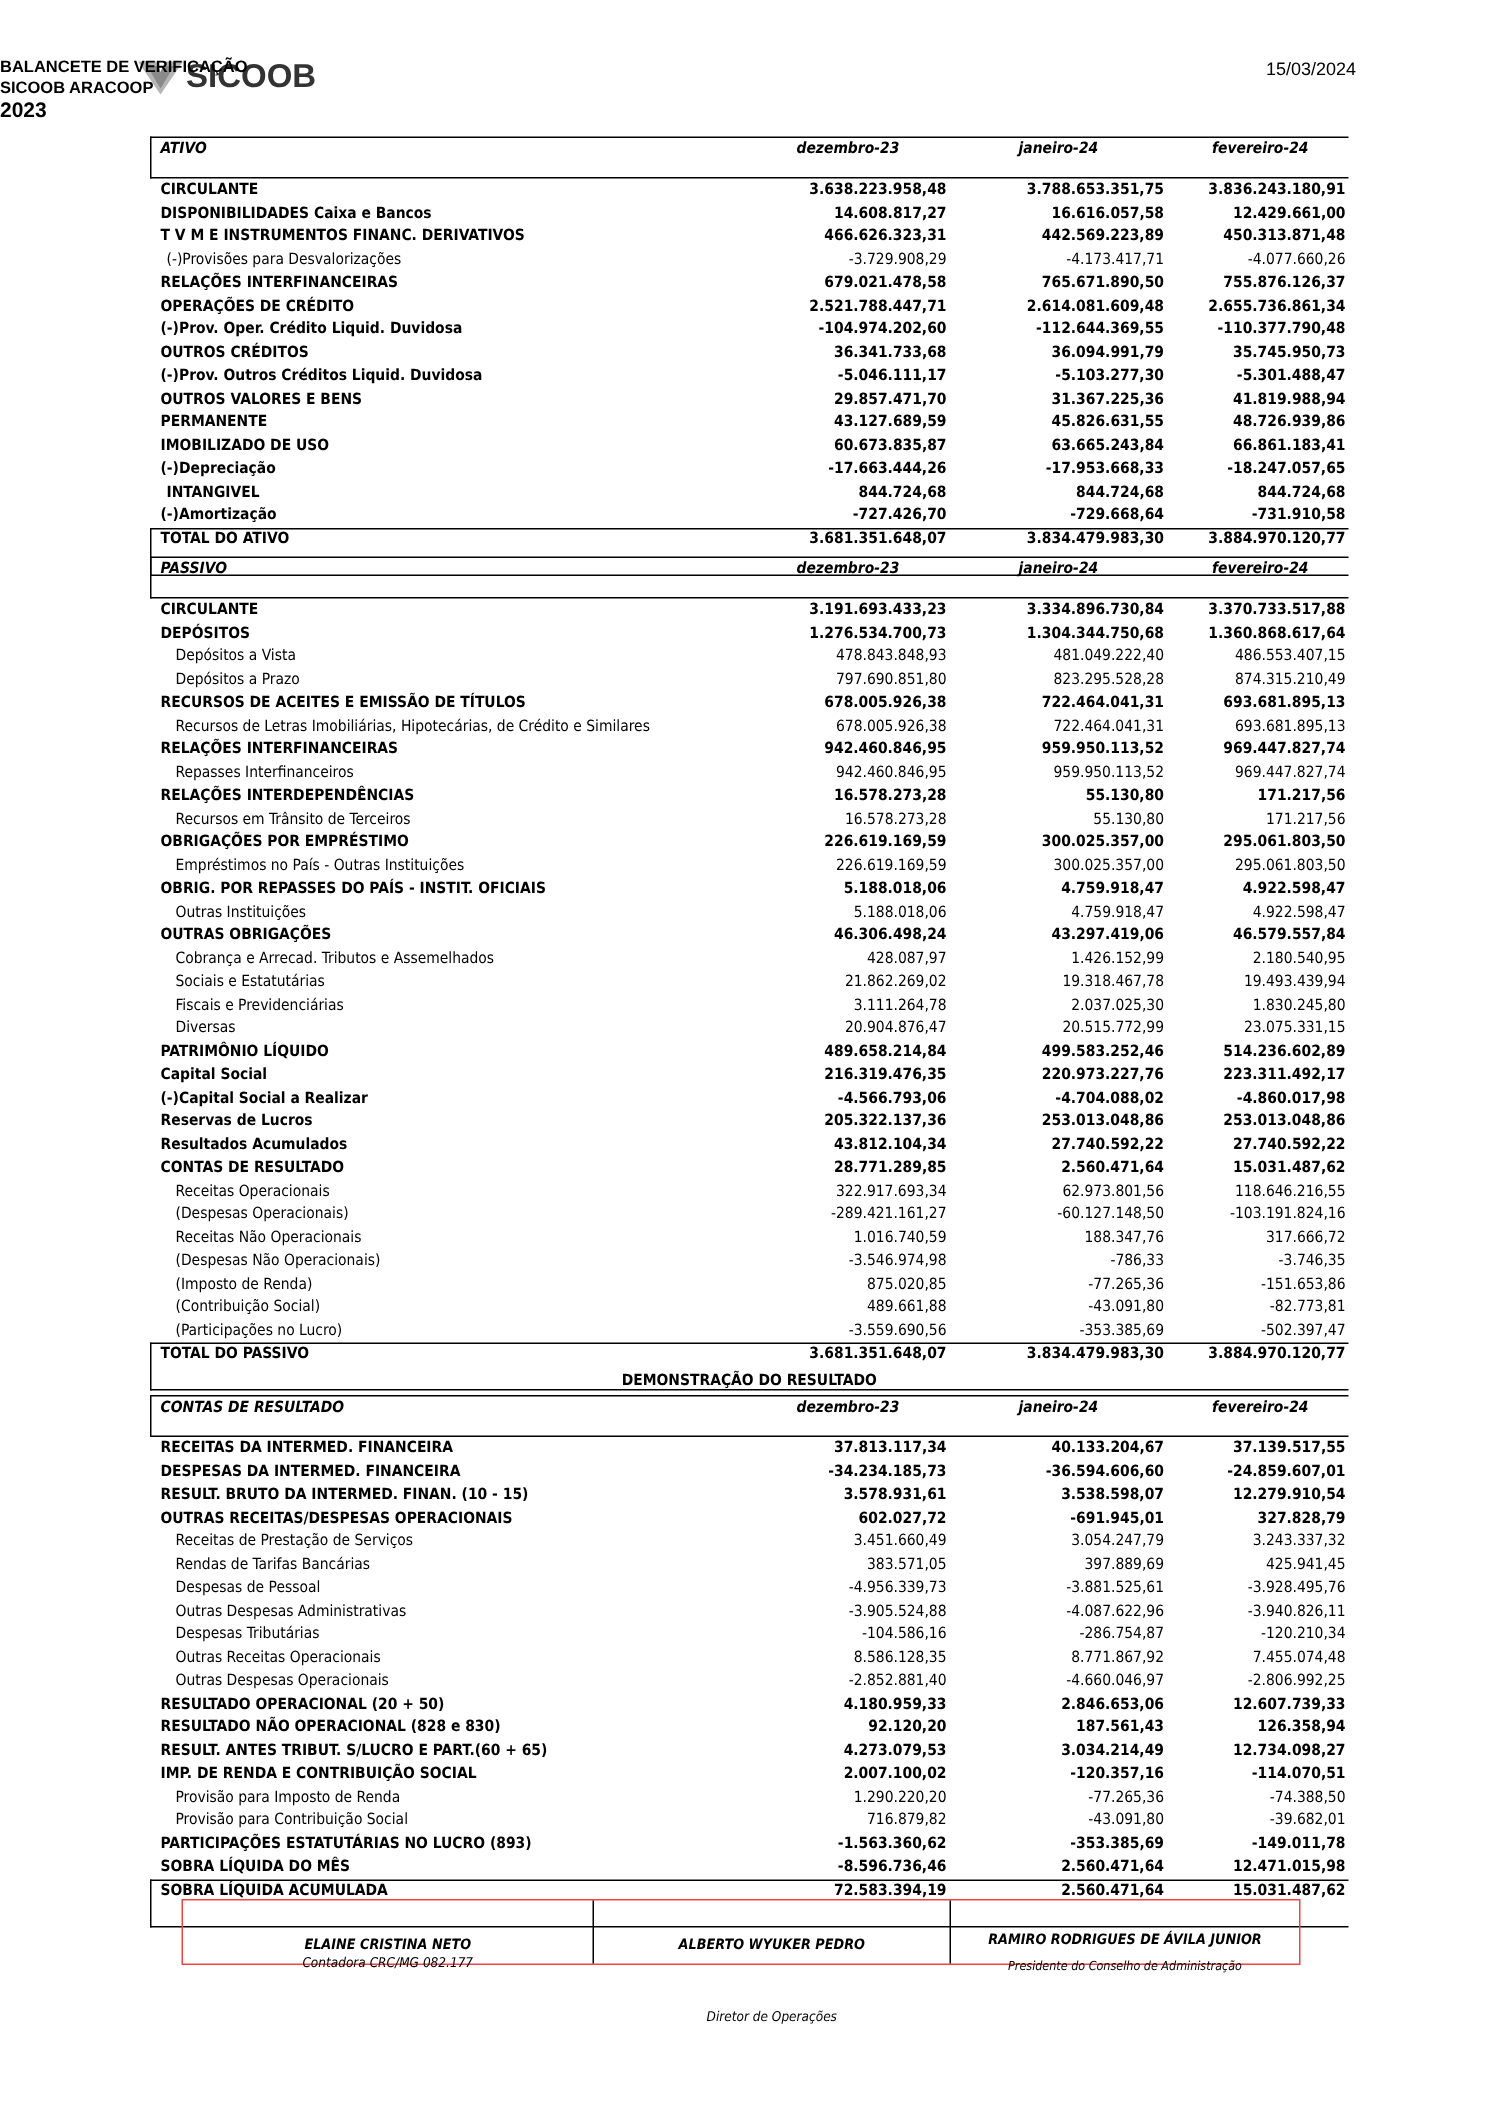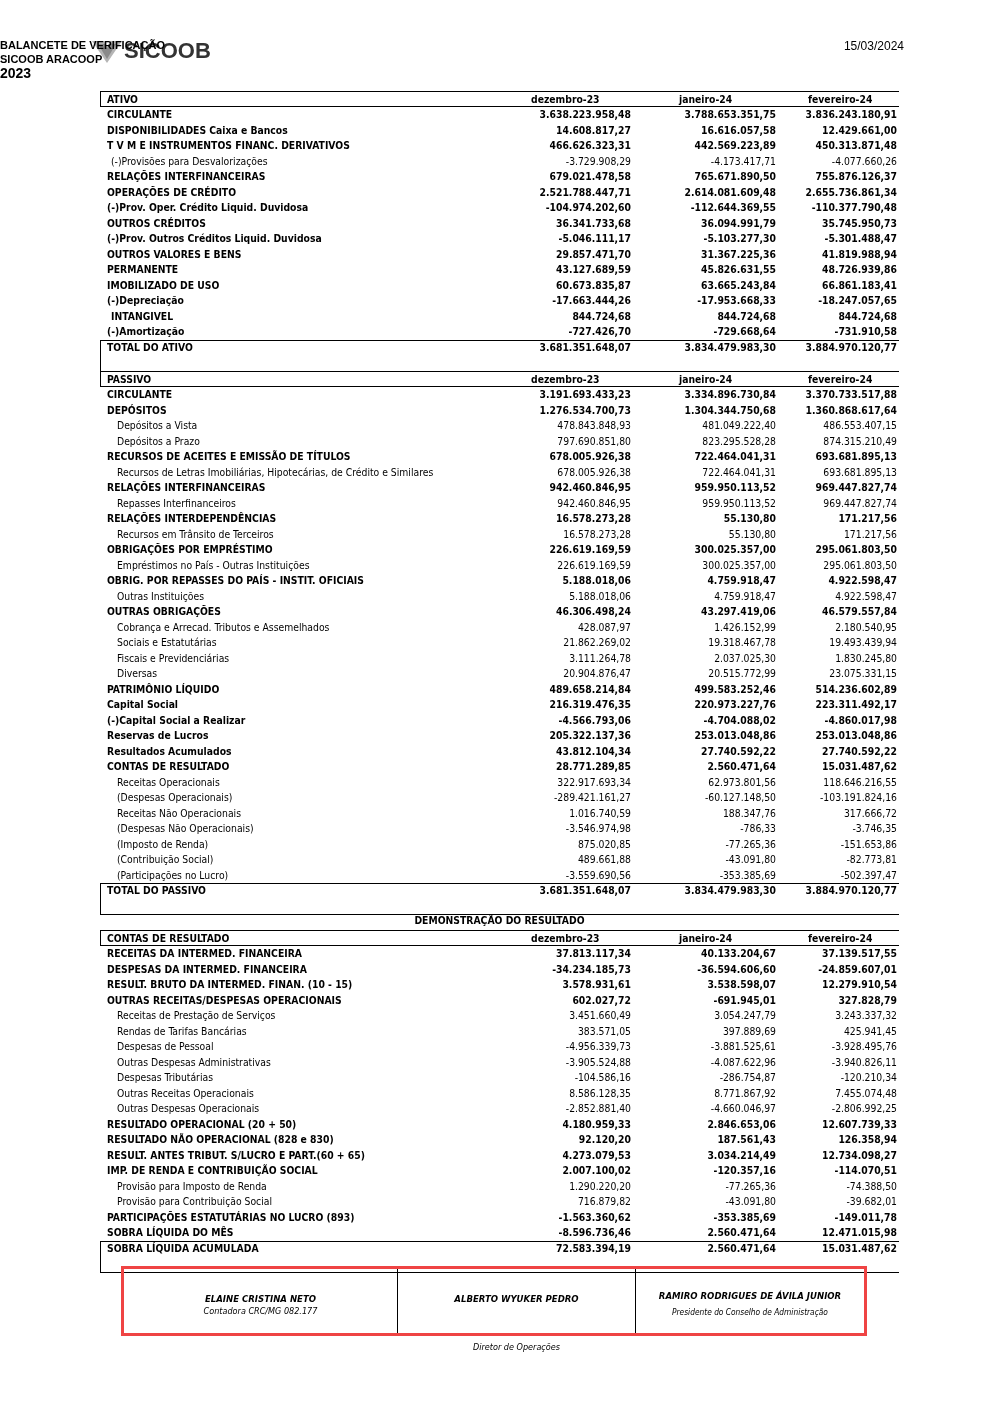--- a/index.html
+++ b/index.html
@@ -11,29 +11,29 @@
   .hdr-date { position:absolute; right:96px; top:39px; font-size:12px; }
   .tbl { position:absolute; left:100px; width:799px; font-family:"DejaVu Sans Condensed","DejaVu Sans", sans-serif; font-size:10.3px; }
   .row { position:relative; height:15.5px; line-height:15.5px; white-space:nowrap; }
   .row .lbl { position:absolute; left:7px; }
   .row .c1 { position:absolute; right:268px; text-align:right; }
   .row .c2 { position:absolute; right:123px; text-align:right; }
   .row .c3 { position:absolute; right:2px; text-align:right; }
   .row.b { font-weight:bold; }
   .row.sub .lbl { left:17px; font-weight:normal; }
   .row.ind .lbl { left:11px; }
-  .row.head { border:1px solid #000; border-left:1.5px solid #000; border-right:none; box-sizing:border-box; height:16px; line-height:14px; }
+  .row.head { border:1px solid #000; border-left:1.5px solid #000; border-right:none; box-sizing:border-box; height:28px; line-height:14px;font-style:italic; }
   .row.head .lbl { left:6px; }
   .row.head .h1 { position:absolute; left:430px; }
   .row.head .h2 { position:absolute; left:578px; }
   .row.head .h3 { position:absolute; left:707px; }
   .row.total { border:1.5px solid #000; border-right:none; box-sizing:border-box; height:32px; line-height:13px; font-weight:bold; }
   .row.total .lbl { left:6px; }
   .sec-title { position:absolute; left:100px; width:799px; text-align:center; font-family:"DejaVu Sans Condensed","DejaVu Sans", sans-serif; font-size:10.3px; font-weight:bold; }
-  .sig { position:absolute; left:121px; top:1266px; width:746px; height:70px; border:3px solid #ef4444; display:flex; box-sizing:border-box; }
+  .sig { position:absolute; left:121px; top:1266px; width:746px; height:44px; border:1px solid #ef4444; display:flex; box-sizing:border-box; }
   .sig .cell { position:relative; border-right:1px solid #000; text-align:center; font-family:"DejaVu Sans Condensed","DejaVu Sans", sans-serif; font-style:italic; }
   .sig .cell:last-child { border-right:none; }
   .sig .nm { position:absolute; left:0; right:0; font-size:9.5px; font-weight:bold; }
   .sig .rl { position:absolute; left:0; right:0; font-size:9px; }
 </style>
 </head>
 <body>
 
 <div class="logo">
   <svg width="30" height="24" viewBox="0 0 30 24">

